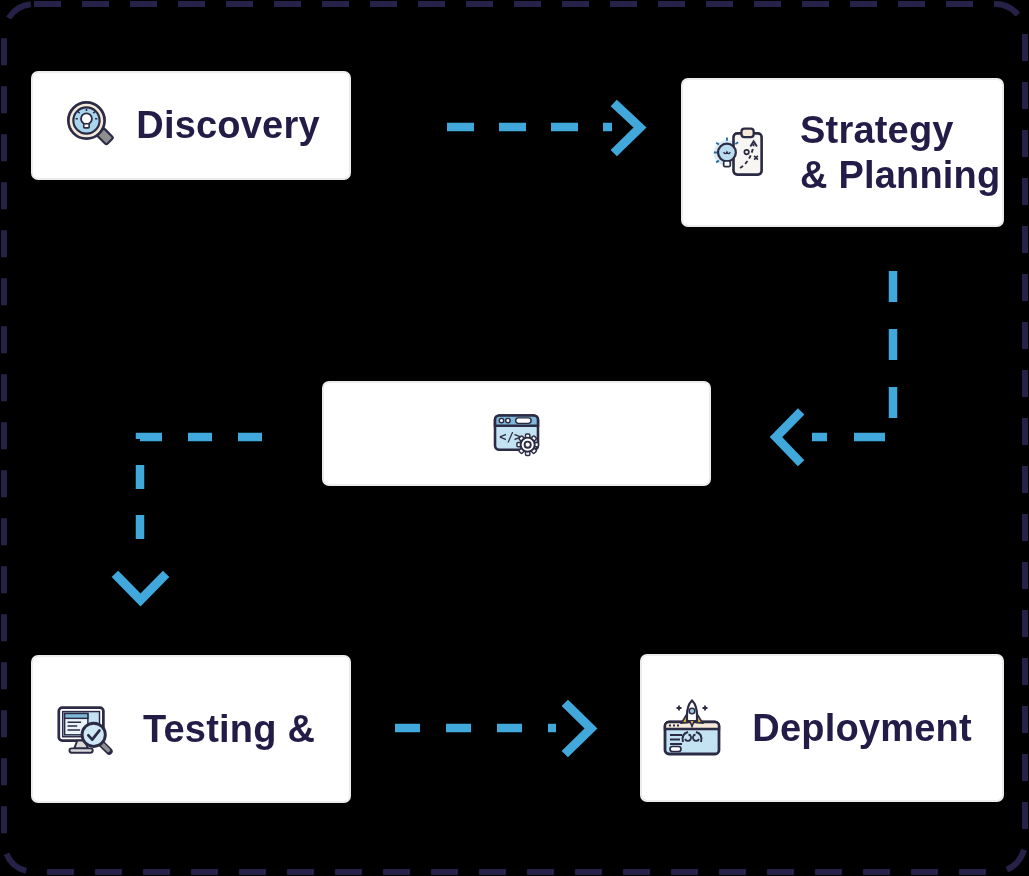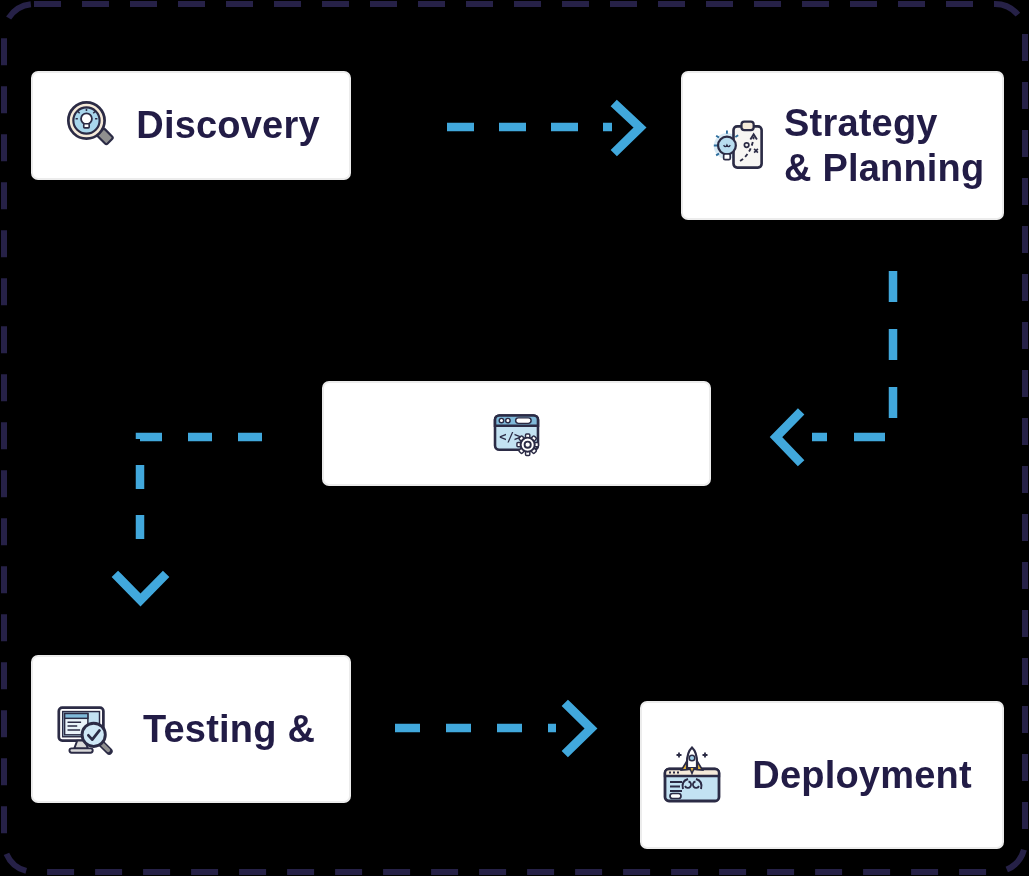--- a/index.html
+++ b/index.html
@@ -29,24 +29,24 @@
     box-sizing: border-box;
     color: var(--node-text, #221c46);
     font-weight: 700;
     font-size: 38px;
     line-height: 1.18;
     letter-spacing: 0.2px;
   }
   .card .icon { flex: 0 0 auto; display: flex; align-items: center; }
   .card .lbl  { white-space: pre; }
   #card-discovery   { left:31px;  top:71px;  width:320px; height:109px; justify-content:center; gap:16px; }
-  #card-strategy    { left:681px; top:71px;  width:323px; height:149px; padding-left:28px; gap:13px; }
+  #card-strategy    { left:681px; top:78px;  width:323px; height:149px; padding-left:28px; gap:29px; }
   #card-development { left:322px; top:381px; width:389px; height:105px; justify-content:center; gap:14px; }
   #card-testing     { left:31px;  top:655px; width:320px; height:148px; padding:0 14px 0 20px; gap:8px; }
-  #card-deployment  { left:640px; top:654px; width:364px; height:148px; padding:0 10px 0 18px; gap:8px;margin-top:47px; }
+  #card-deployment  { left:640px; top:654px; width:364px; height:148px; padding:0 10px 0 18px; gap:8px; }
   .lines { display:flex; flex-direction:column; }
   .lines.center { flex:1; text-align:center;align-items:center; }
   .lines.left   { text-align:left; }
 </style>
 </head>
 <body>
 
 <div class="canvas">
 
   <svg class="overlay" viewBox="0 0 1029 876">

